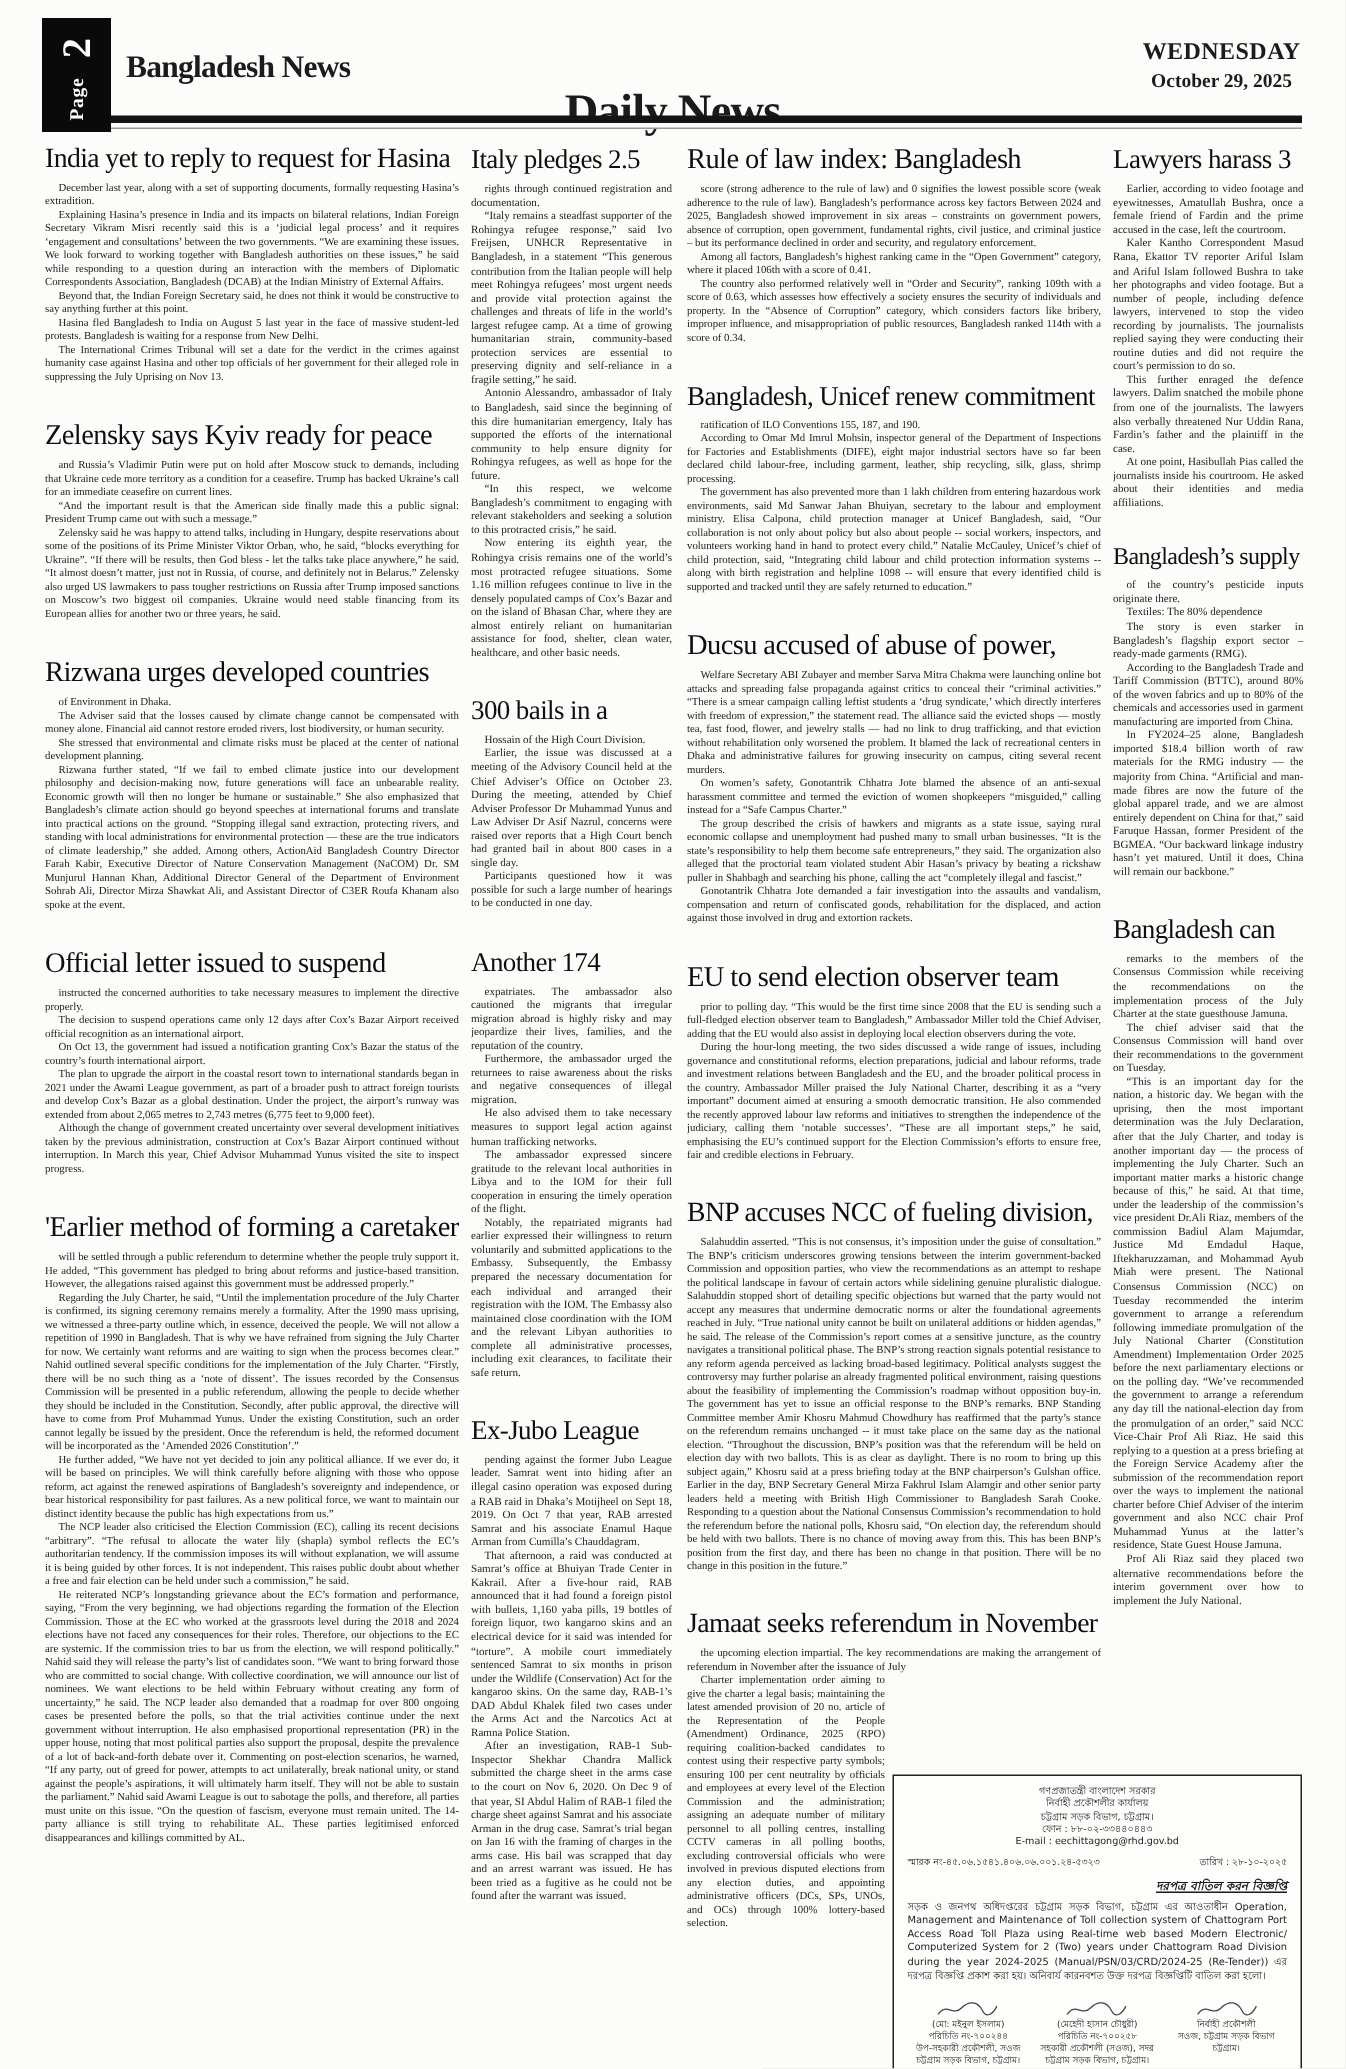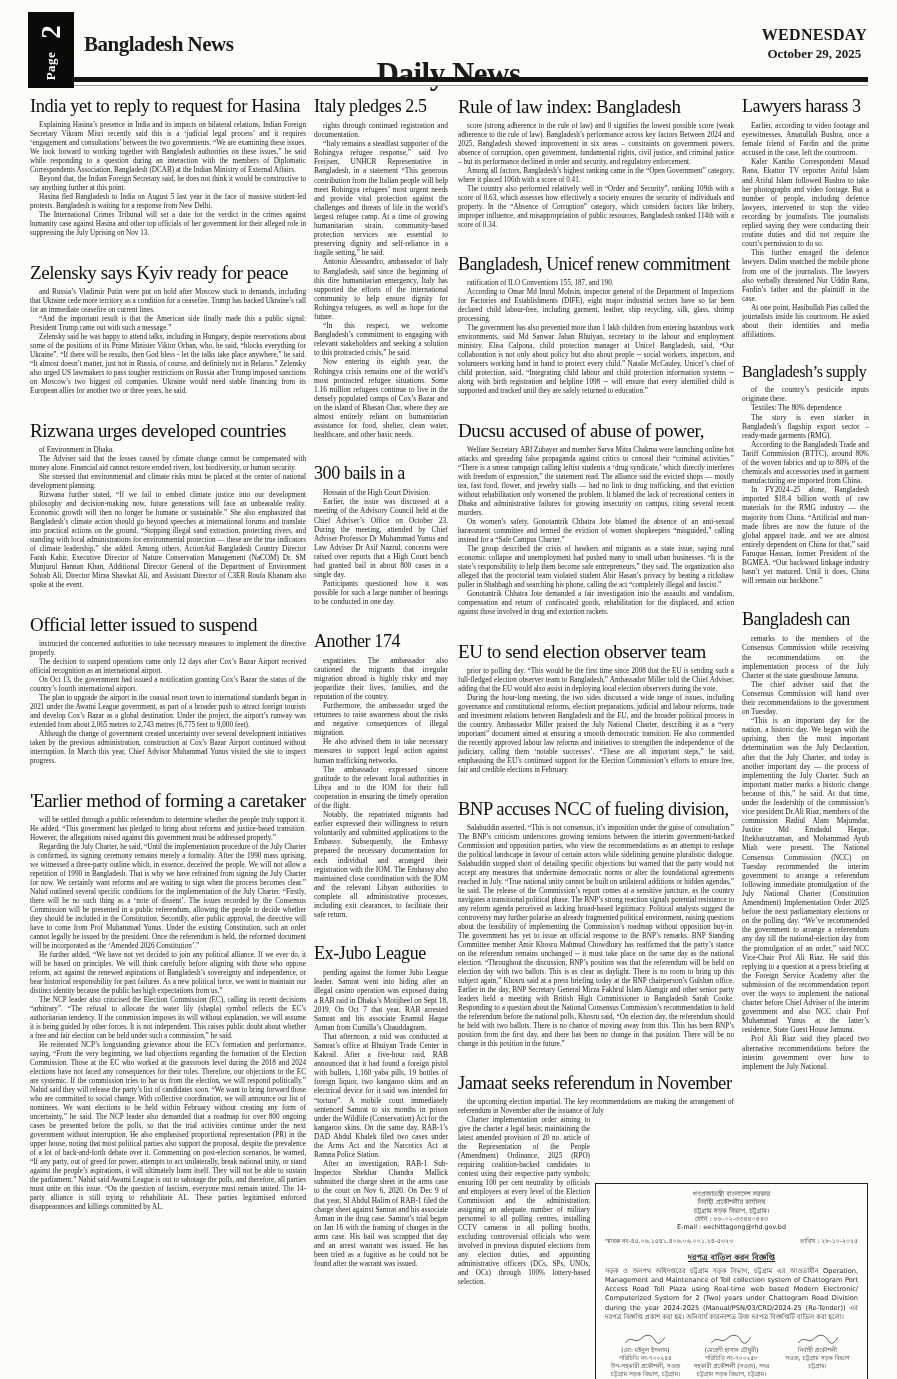--- a/index.html
+++ b/index.html
@@ -31,21 +31,21 @@
   .article p{margin:0;text-indent:9px;text-align:justify;}
   .col-wide .article p{font-size:7.2px;line-height:9px;}
   .col-narrow .article p{font-size:7.4px;line-height:9.1px;}
   .wrap-narrow{width:132px;}
   
   .notice{position:absolute;left:595px;top:1147px;width:273px;height:218px;box-sizing:border-box;
           border:1.5px solid #222;background:#fdfdfc;z-index:5;padding:6px 9px 5px;
           font-family:"DejaVu Sans","Liberation Sans",sans-serif;margin-top:36px;}
   .n-head{text-align:center;font-size:6.4px;line-height:1.3;}
   .n-ref{display:flex;justify-content:space-between;font-size:6.2px;margin-top:4px;}
-  .n-title{text-align:center;font-size:8px;font-weight:700;text-decoration:underline;margin:4px 0 3px;}
+  .n-title{text-align:right;font-size:8px;font-weight:700;text-decoration:underline;margin:4px 0 3px;font-style:italic;}
   .n-body{font-size:6.6px;line-height:1.4;text-align:justify;margin:0;}
   .sig-row{display:flex;justify-content:space-between;margin-top:11px;}
   .sig{text-align:center;font-size:5.9px;line-height:1.35;width:32%;}
   .scribble{display:block;margin:0 auto 1px;width:42px;height:13px;}
 </style>
 </head>
 <body>
 
 <div id="page">
 
@@ -59,20 +59,21 @@
     <div class="mast-right">
       <div class="weekday">WEDNESDAY</div>
       <div class="date">October 29, 2025</div>
     </div>
     <div class="rule"></div>
   </header>
 
   <div id="col1" class="col col-wide">
       <section class="article">
         <h2 style="font-size: 18.5px;">India yet to reply to request for Hasina</h2>
+        <p>December last year, along with a set of supporting documents, formally requesting Hasina’s extradition.</p>
         <p>Explaining Hasina’s presence in India and its impacts on bilateral relations, Indian Foreign Secretary Vikram Misri recently said this is a ‘judicial legal process’ and it requires ‘engagement and consultations’ between the two governments. “We are examining these issues. We look forward to working together with Bangladesh authorities on these issues,” he said while responding to a question during an interaction with the members of Diplomatic Correspondents Association, Bangladesh (DCAB) at the Indian Ministry of External Affairs.</p>
         <p>Beyond that, the Indian Foreign Secretary said, he does not think it would be constructive to say anything further at this point.</p>
         <p>Hasina fled Bangladesh to India on August 5 last year in the face of massive student-led protests. Bangladesh is waiting for a response from New Delhi.</p>
         <p>The International Crimes Tribunal will set a date for the verdict in the crimes against humanity case against Hasina and other top officials of her government for their alleged role in suppressing the July Uprising on Nov 13.</p>
       </section>
       <section class="article">
         <h2>Zelensky says Kyiv ready for peace</h2>
         <p>and Russia’s Vladimir Putin were put on hold after Moscow stuck to demands, including that Ukraine cede more territory as a condition for a ceasefire. Trump has backed Ukraine’s call for an immediate ceasefire on current lines.</p>
         <p>“And the important result is that the American side finally made this a public signal: President Trump came out with such a message.”</p>
         <p>Zelensky said he was happy to attend talks, including in Hungary, despite reservations about some of the positions of its Prime Minister Viktor Orban, who, he said, “blocks everything for Ukraine”. “If there will be results, then God bless - let the talks take place anywhere,” he said. “It almost doesn’t matter, just not in Russia, of course, and definitely not in Belarus.” Zelensky also urged US lawmakers to pass tougher restrictions on Russia after Trump imposed sanctions on Moscow’s two biggest oil companies. Ukraine would need stable financing from its European allies for another two or three years, he said.</p>

